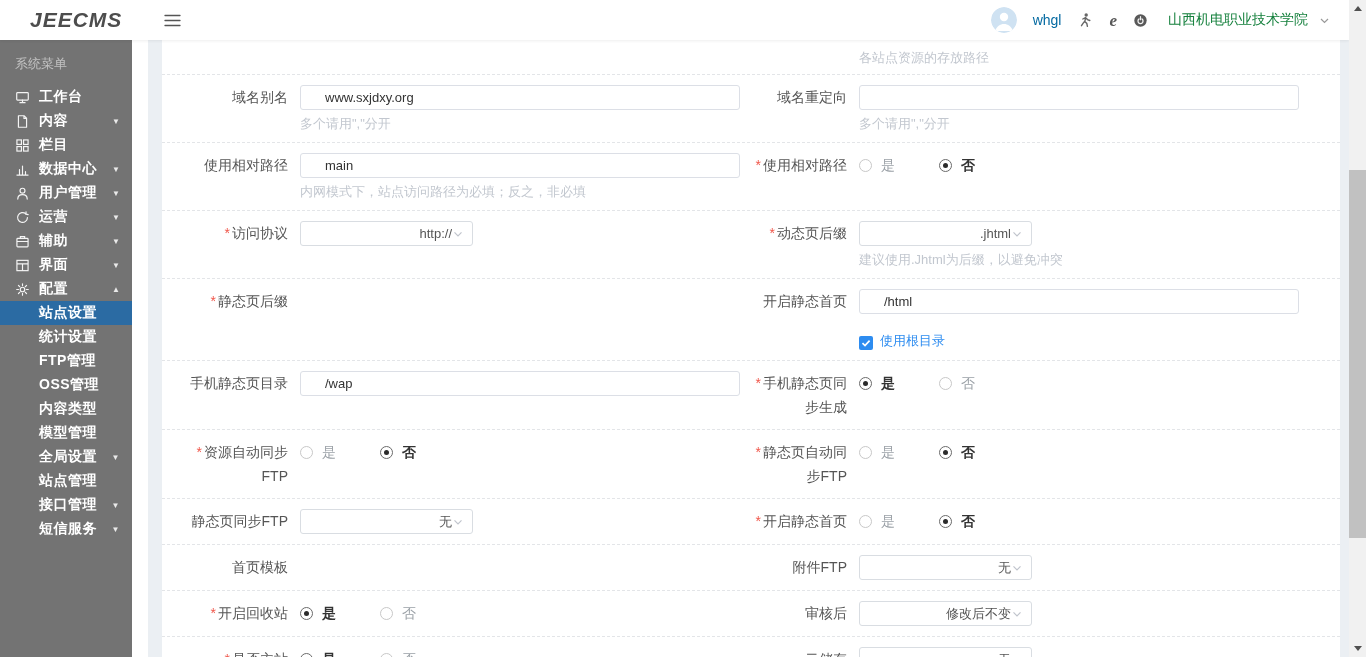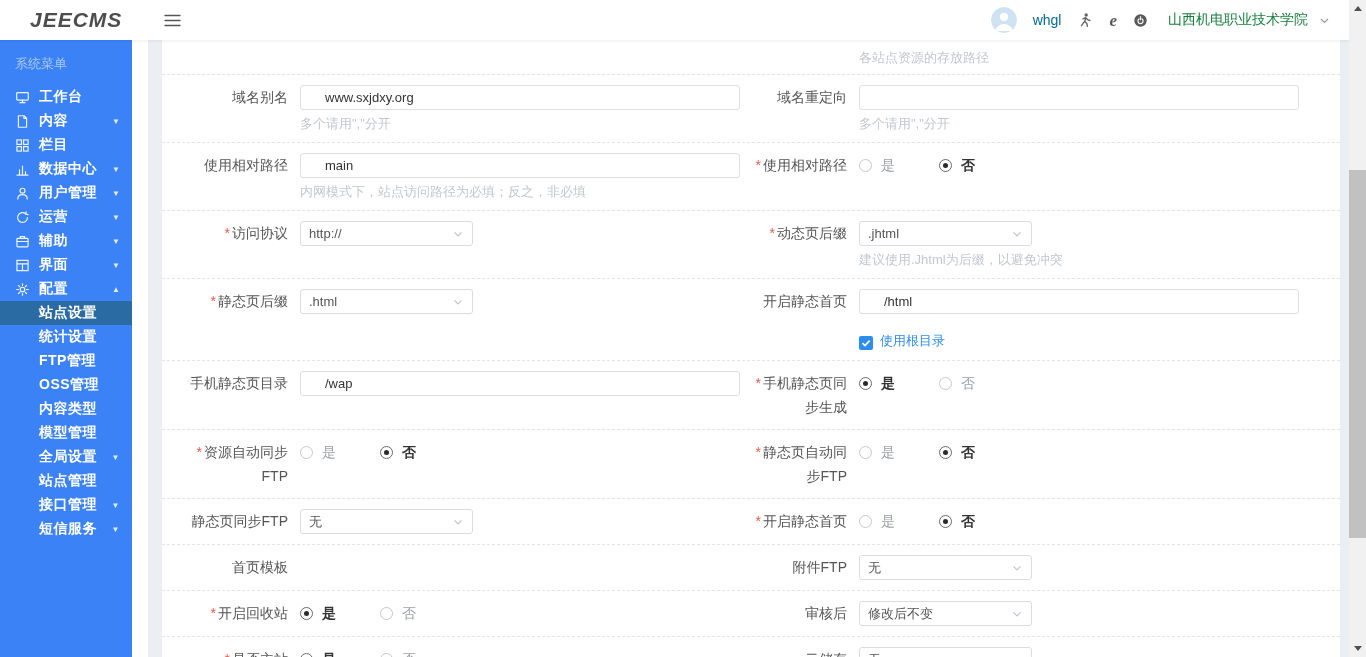--- a/index.html
+++ b/index.html
@@ -12,21 +12,21 @@
   .hamburger { margin-left:42px; cursor:pointer; display:flex; align-items:center; }
   .hright { margin-left:auto; display:flex; align-items:center; gap:16px; padding-right:18px; }
   .avatar { width:26px; height:26px; border-radius:50%; overflow:hidden; display:inline-flex; }
   .uname { color:#0369a1; font-size:14px; }
   .hicon { display:inline-flex; align-items:center; cursor:pointer; }
   .eicon { font-family:"Liberation Serif","DejaVu Serif",serif; font-style:italic; font-weight:bold; font-size:17px; color:#595959; line-height:1; }
   .site { color:#15803d; font-size:14px; margin-left:4px; }
   .chev { display:inline-flex; margin-left:-6px; }
 
   
-  .sidebar { position:absolute; left:0; top:40px; bottom:0; width:132px; background:#3b82f6; overflow:hidden; }
+  .sidebar { position:absolute; left:0; top:40px; bottom:0; width:132px; background:#737373; overflow:hidden; }
   .stitle { padding:15px 0 12px 15px; color:rgba(255,255,255,.55); font-size:13px; }
   .mitem { height:24px; display:flex; align-items:center; padding:0 12px 0 15px; color:#fff; cursor:pointer; }
   .micon { width:15px; height:15px; display:inline-flex; margin-right:9px; opacity:.92; }
   .micon svg { width:15px; height:15px; }
   .mlabel { font-size:14px; font-weight:bold; letter-spacing:.5px; }
   .marrow { margin-left:auto; font-size:8px; color:rgba(255,255,255,.85); }
   .smitem { height:24px; display:flex; align-items:center; padding:0 12px 0 39px; color:#fff; font-size:14px; font-weight:bold; cursor:pointer; letter-spacing:.5px; }
   .smitem.active { background:#2b6ba3; }
   .smarrow { margin-left:auto; font-size:8px; color:rgba(255,255,255,.85); }
 
@@ -39,21 +39,21 @@
   .frow.first { padding-top:4px; padding-bottom:8px; }
   .fcell { width:50%; display:flex; align-items:flex-start; }
   .flabel { flex-shrink:0; text-align:right; color:#555; font-size:14px; line-height:24px; margin-right:12px; }
   .fcell-l .flabel { width:112px; }
   .fcell-r .flabel { width:96px; }
   .req { color:#f0564a; margin-right:2px; }
   .fctrl { flex:1; min-width:0; }
   .tinput { width:440px; height:25px; border:1px solid #dcdfe6; border-radius:3px; padding:0 24px; font-size:13px; color:#333; outline:none; font-family:inherit; background:#fff; }
   .sel { width:173px; height:25px; border:1px solid #d9dde2; border-radius:3px; display:flex; align-items:center; padding:0 8px; font-size:13px; color:#555; cursor:pointer; background:#fff; }
   .sel.ph .selv { color:#c0c4cc; }
-  .selv { flex:1; white-space:nowrap; overflow:hidden; }
+  .selv { flex:1; white-space:nowrap; overflow:hidden;text-align:right; }
   .selarrow { display:inline-flex; }
   .hint { font-size:13px; color:#c2c7cf; margin-top:6px; line-height:16px; }
   .rgroup { display:flex; align-items:center; height:25px; }
   .ropt { display:flex; align-items:center; cursor:pointer; font-size:14px; color:#9aa0a6; }
   .ropt + .ropt { margin-left:44px; }
   .rdot { width:13px; height:13px; border-radius:50%; border:1px solid #c8c8c8; background:#fff; display:inline-block; position:relative; margin-right:9px; }
   .ropt.on { color:#333; font-weight:bold; }
   .ropt.on .rdot { border-color:#6b6b6b; }
   .ropt.on .rdot::after { content:""; position:absolute; left:3px; top:3px; right:3px; bottom:3px; background:#2b2b2b; border-radius:50%; }
   .cbrow { display:flex; align-items:flex-end; margin-top:18px; cursor:pointer; }
@@ -311,30 +311,20 @@
                   </svg>
                 </span>
               </div>
               <div class="hint">建议使用.Jhtml为后缀，以避免冲突</div>
             </div>
           </div>
         </div>
         <div class="frow">
           <div class="fcell fcell-l">
             <div class="flabel"><span class="req">*</span>静态页后缀</div>
-            <div class="fctrl">
-              <div class="sel">
-                <span class="selv">.html</span>
-                <span class="selarrow">
-                  <svg width="12" height="12" viewBox="0 0 12 12">
-                    <polyline points="2.5,4.3 6,7.8 9.5,4.3" fill="none" stroke="#c0c4cc" stroke-width="1.2"></polyline>
-                  </svg>
-                </span>
-              </div>
-            </div>
           </div>
           <div class="fcell fcell-r">
             <div class="flabel">开启静态首页</div>
             <div class="fctrl"><input class="tinput" value="/html" style=""><div class="cbrow">
                 <span class="cbox">
                   <svg width="10" height="10" viewBox="0 0 10 10">
                     <polyline points="1.5,5.2 4,7.6 8.6,2.6" fill="none" stroke="#fff" stroke-width="1.7"></polyline>
                   </svg>
                 </span>
                 <span class="cblab">使用根目录</span>

